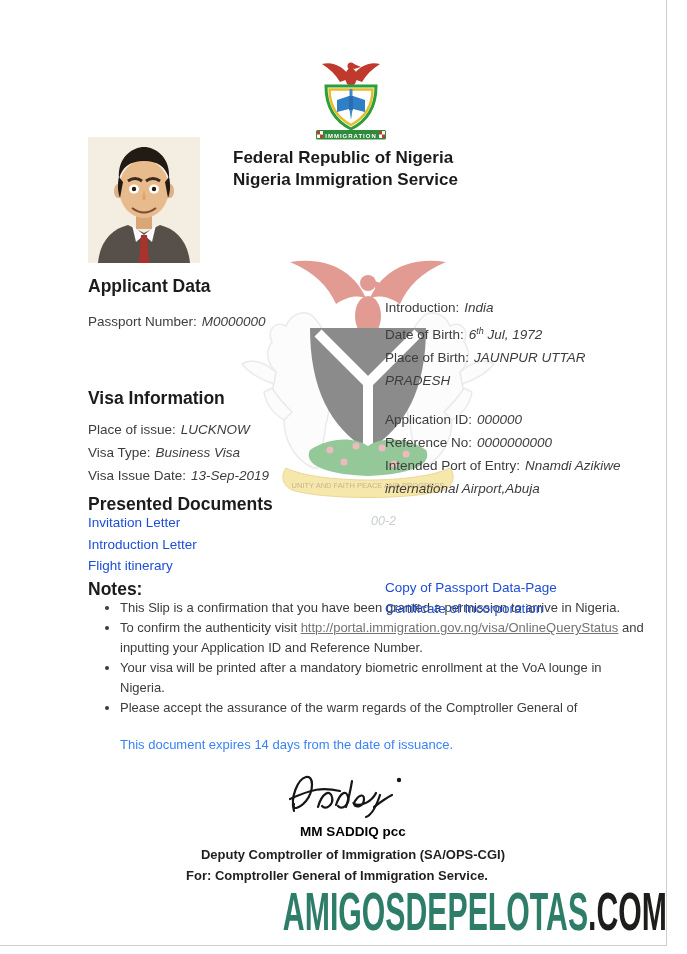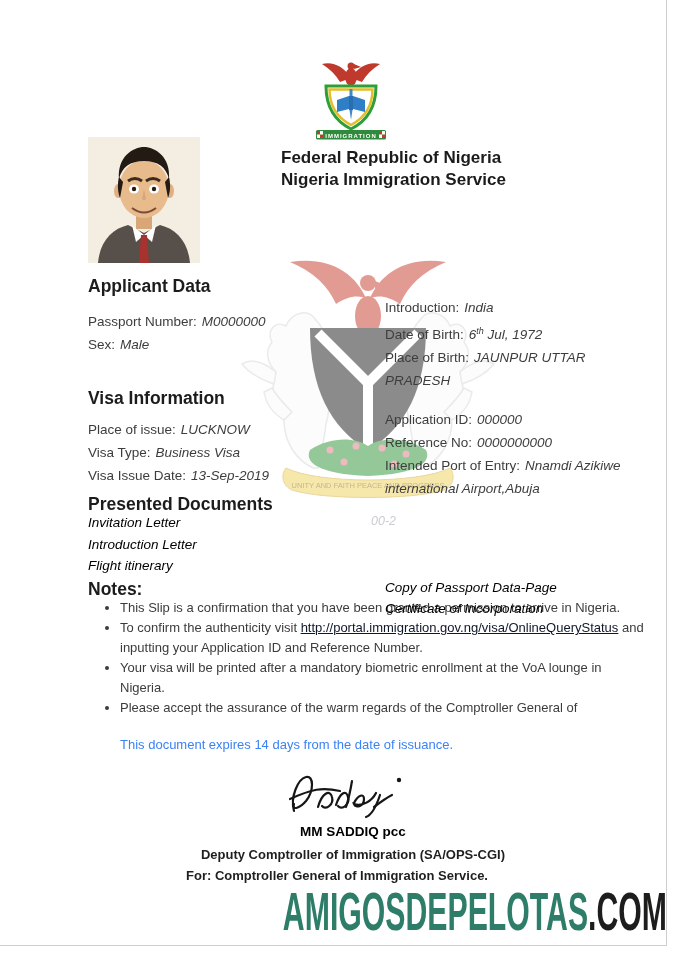--- a/index.html
+++ b/index.html
@@ -4,36 +4,36 @@
 <style>
   html,body { margin:0; padding:0; background:#ffffff; }
   body { font-family:"Liberation Sans", sans-serif; }
   .page { position:relative; width:687px; height:954px; background:#fff; overflow:hidden; color:#3d3d3d; }
   .frame { position:absolute; left:0; top:0; width:666px; height:945px;
            border-right:1px solid #cfcfcf; border-bottom:1px solid #cfcfcf; pointer-events:none; }
   .coat  { position:absolute; left:218px; top:228px; opacity:0.55; }
   .logo  { position:absolute; left:296px; top:56px; }
   .photo { position:absolute; left:88px; top:137px; }
   .title { position:absolute; left:233px; top:147px; font-size:17px; font-weight:bold;
-           line-height:22px; color:#1b1b1b;margin-left:48px; }
+           line-height:22px; color:#1b1b1b; }
   .h     { position:absolute; left:88px; margin:0; font-size:17.5px; font-weight:bold; color:#1c1c1c; }
   .lcol  { position:absolute; left:88px; width:285px; }
   .rcol  { position:absolute; left:385px; width:245px; }
   .field { font-size:13.5px; line-height:23px; color:#3d3d3d; }
   .v     { font-style:italic; margin-left:5px; }
   .vline { font-style:italic; }
   sup    { font-size:9px; }
-  .doc   { font-style:italic; font-size:13.5px; line-height:21.5px; color:#000000; }
+  .doc   { font-size:13.5px; line-height:21.5px; color:#1d4ed8; }
   .faint { position:absolute; left:371px; top:514px; font-size:12.5px; font-style:italic;
            color:#c9cdd1; z-index:0; }
   .dcol  { position:relative; z-index:1; }
   .notes { position:absolute; left:104px; top:598px; width:548px; margin:0; padding:0 0 0 16px;
            font-size:13px; line-height:20px; color:#3c3c3c; }
   .notes li { margin:0; }
-  .link  { color:#0f172a; text-decoration:underline; cursor:pointer; }
+  .link  { color:#737373; text-decoration:underline; cursor:pointer; }
   .expiry{ position:absolute; left:120px; top:737px; font-size:13px; color:#3b82f6; }
   .sigimg{ position:absolute; left:288px; top:771px; }
   .sig-name { position:absolute; left:88px; top:824px; width:530px; text-align:center;
               font-size:13.5px; font-weight:bold; color:#000000; }
   .sig-t1 { position:absolute; left:88px; top:847px; width:530px; text-align:center;
             font-size:13px; font-weight:bold; color:#1f1f1f; }
   .sig-t2 { position:absolute; left:72px; top:868px; width:530px; text-align:center;
             font-size:13px; font-weight:bold; color:#1f1f1f; }
   .site  { position:absolute; top:884px; right:20px; font-size:54px; font-weight:bold;
            line-height:1; white-space:nowrap; transform:scaleX(0.56); transform-origin:100% 50%;
@@ -143,23 +143,20 @@
     <path d="M56,52 L54,62 Q56,64 58,62 Z" fill="#d9a678"></path>
     <path d="M44,71 Q56,80 68,71" stroke="#7c4a35" stroke-width="2" fill="none"></path>
   </svg>
 
   <h2 class="h" style="top:276px">Applicant Data</h2>
 
   <div class="lcol" style="top:310px">
     <div class="field">
       <span>Passport Number:</span><span class="v">M0000000</span>
     </div>
-    <div class="field">
-      <span>Sex:</span><span class="v">Male</span>
-    </div>
   </div>
 
   <div class="rcol" style="top:296px">
     <div class="field">
       <span>Introduction:</span><span class="v">India</span>
     </div>
     <div class="field">
       <span>Date of Birth:</span><span class="v"><span>6</span><sup>th</sup><span> Jul, 1972</span></span>
     </div>
     <div class="field">

